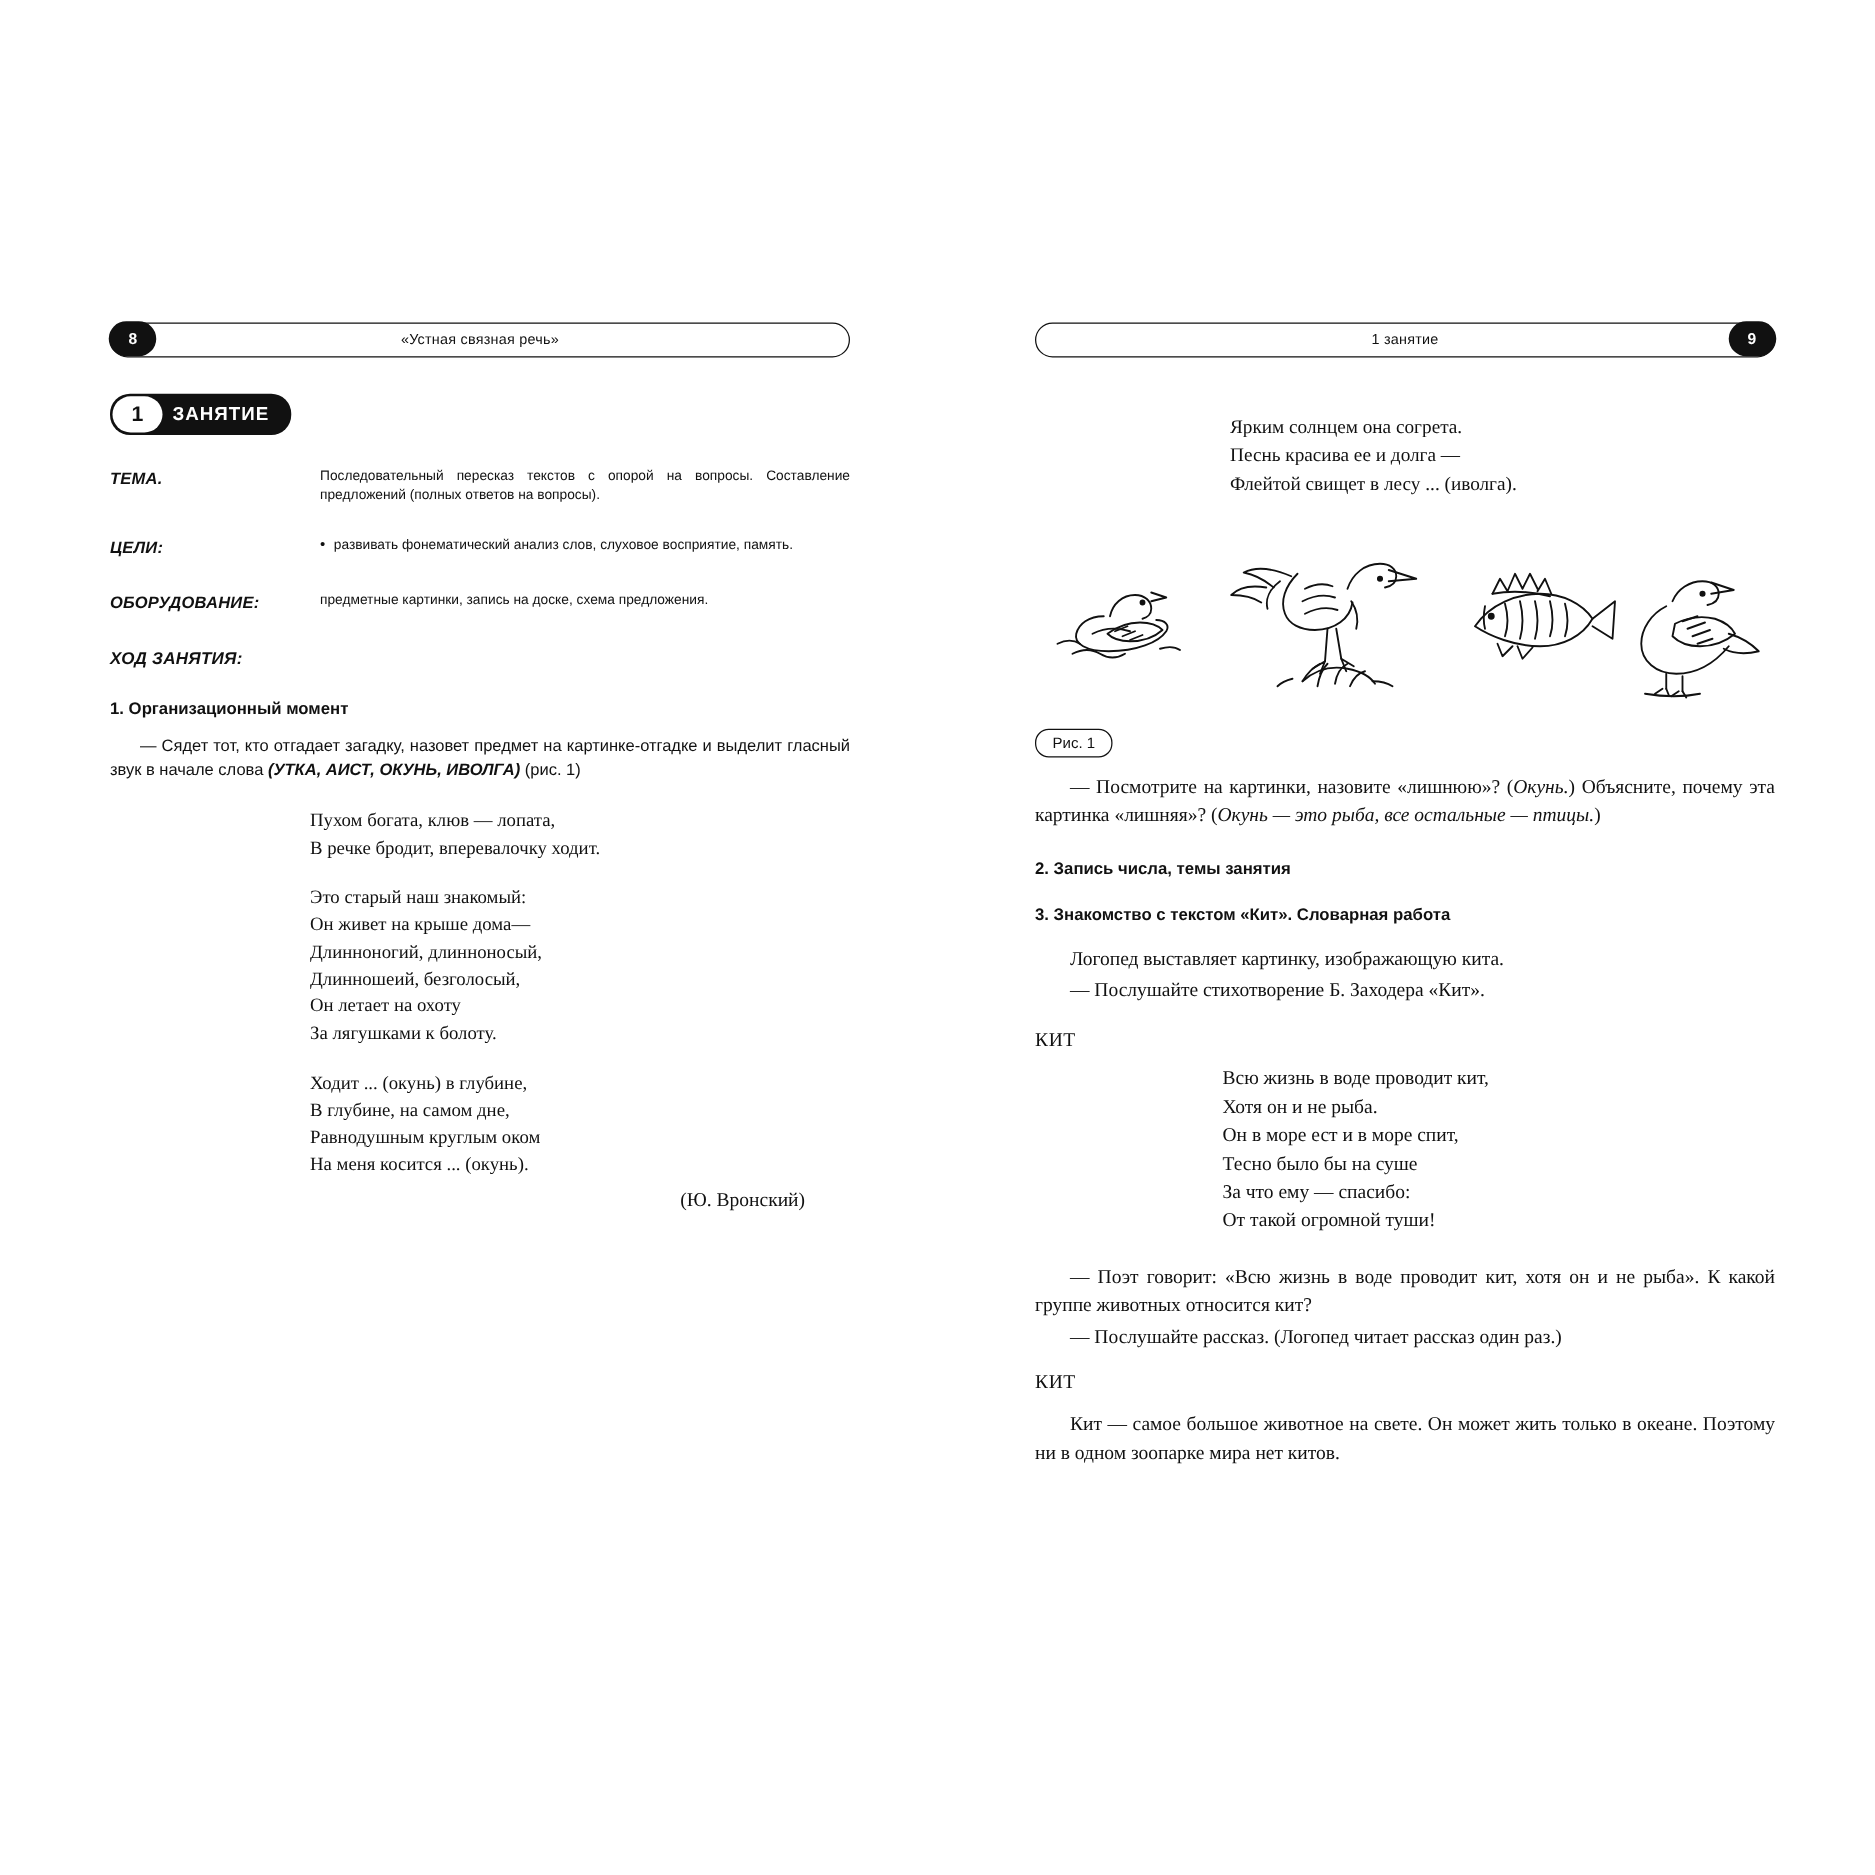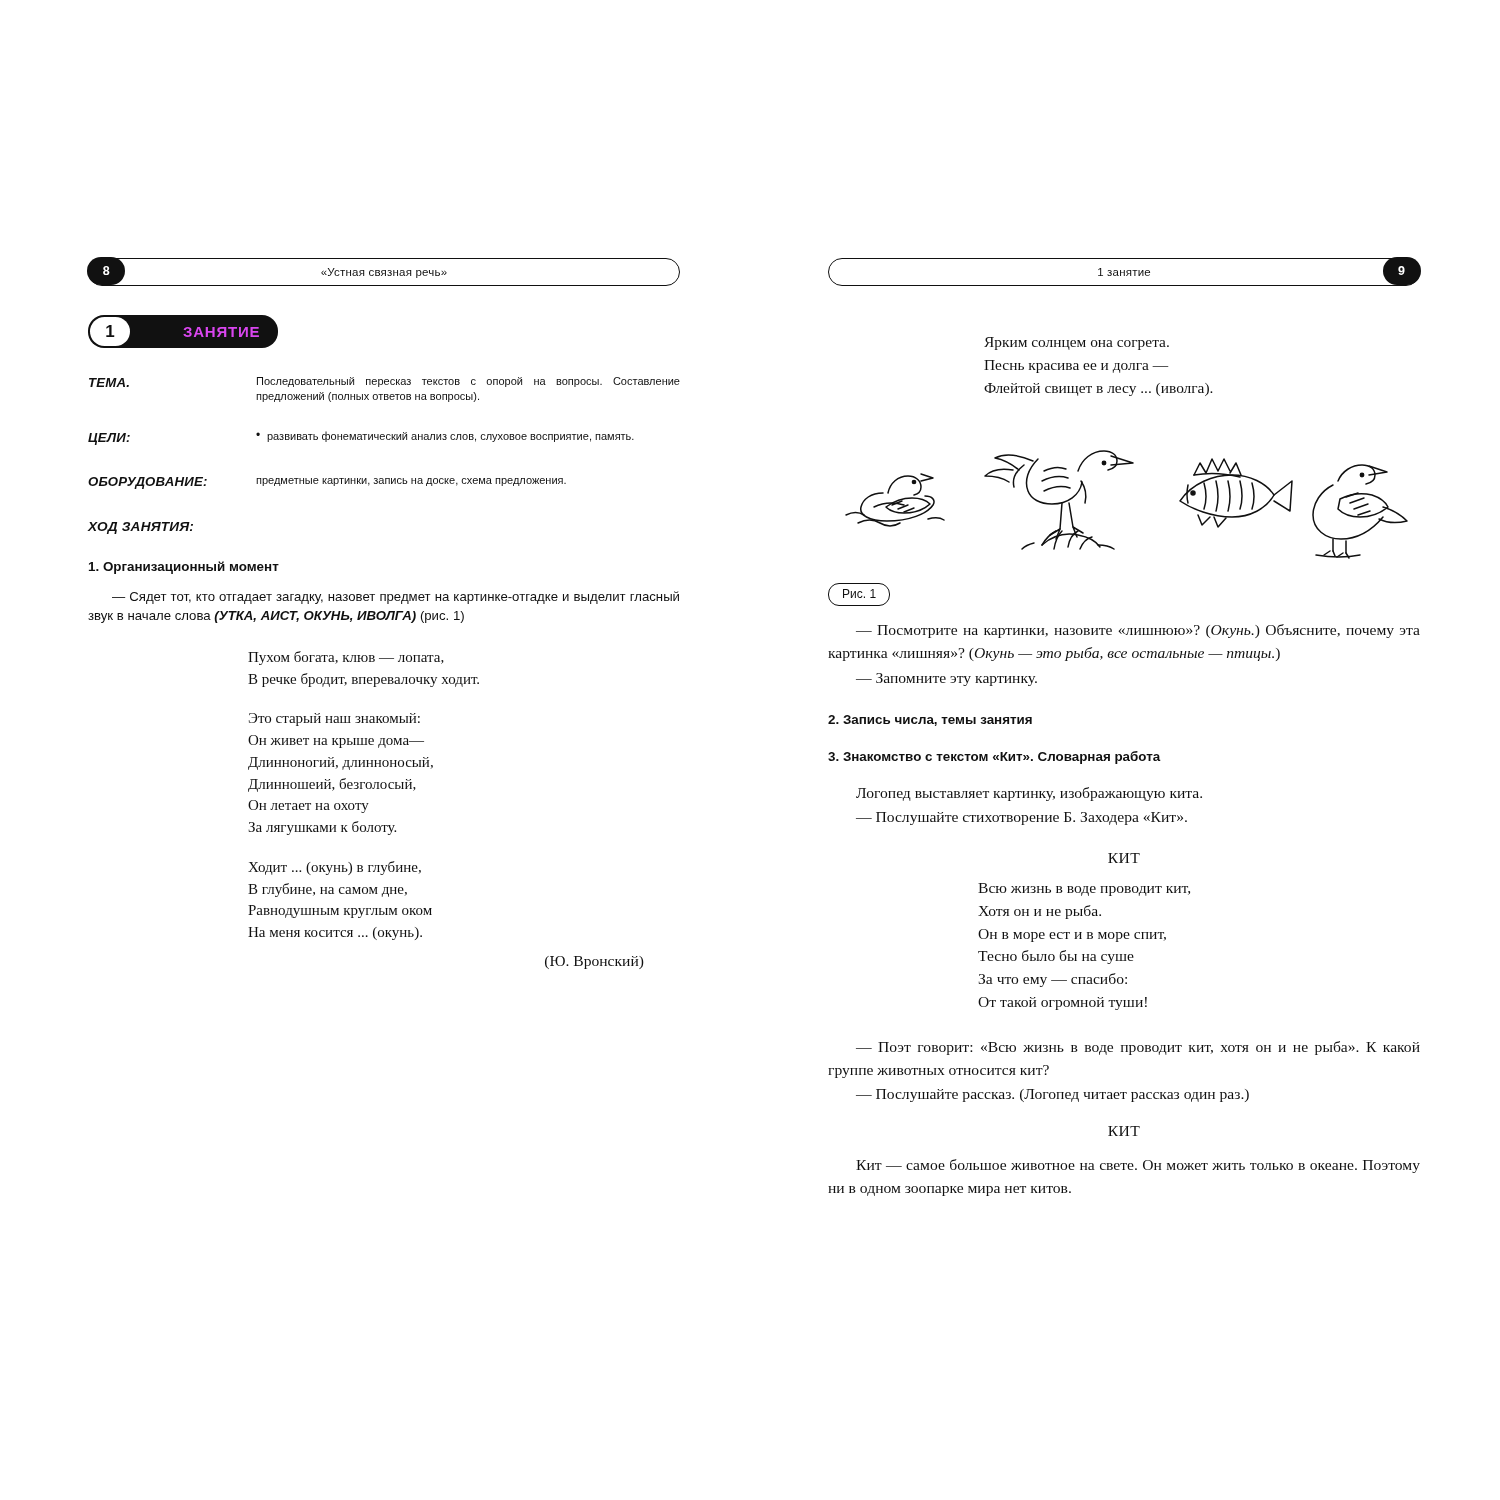--- a/index.html
+++ b/index.html
@@ -83,26 +83,25 @@
     background: #fff;
     color: #111;
     font-family: "Liberation Sans", sans-serif;
     font-weight: bold;
     font-size: 17px;
     display: flex;
     align-items: center;
     justify-content: center;
   }
   .lesson-badge .word {
-    color: #d946ef;
+    color: #ffffff;
     font-family: "Liberation Sans", sans-serif;
     font-weight: bold;
     font-size: 15px;
     letter-spacing: .8px;
-    margin-left: 45px;
   }
   .def-row {
     display: flex;
     margin-top: 26px;
     font-size: 13.2px;
     line-height: 1.33;
   }
   .def-label {
     width: 152px;
     flex: 0 0 152px;
@@ -208,21 +207,20 @@
     line-height: 1.46;
     text-align: justify;
     margin-top: 13px;
   }
   .prose.indent { text-indent: 28px; }
   .prose i { font-style: italic; }
 
   .poem-title {
     font-family: "Liberation Serif", serif;
     font-size: 15.6px;
-    text-align: center;
     margin-top: 20px;
     letter-spacing: .5px;
   }
   .poem {
     font-family: "Liberation Serif", serif;
     font-size: 15.6px;
     line-height: 1.46;
     margin-top: 10px;
     padding-left: 150px;
   }
@@ -375,21 +373,20 @@
             <path d="M488 132 q24 4 44 0"></path>
           </g>
         </g>
       </svg>
     </div>
 
     <div class="fig-caption">Рис. 1</div>
 
     <div class="prose indent"><span>— Посмотрите на картинки, назовите «лишнюю»? (</span><i>Окунь.</i><span>) Объясните, почему эта картинка «лишняя»? (</span><i>Окунь — это рыба, все остальные — птицы.</i><span>)</span></div>
 
-    <div class="prose indent" style="margin-top:2px">— Запомните эту картинку.</div>
 
     <div class="sub-head-r">2. Запись числа, темы занятия</div>
     <div class="sub-head-r">3. Знакомство с текстом «Кит». Словарная работа</div>
 
     <div class="prose indent" style="margin-top:18px">Логопед выставляет картинку, изображающую кита.</div>
     <div class="prose indent" style="margin-top:2px">— Послушайте стихотворение Б. Заходера «Кит».</div>
 
     <div class="poem-title">КИТ</div>
     <div class="poem">
       <div>Всю жизнь в воде проводит кит,</div>

